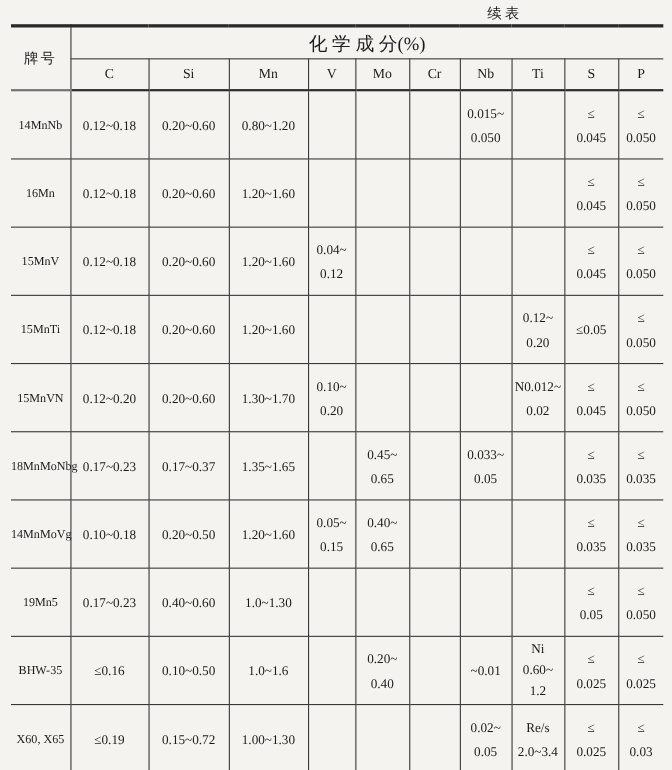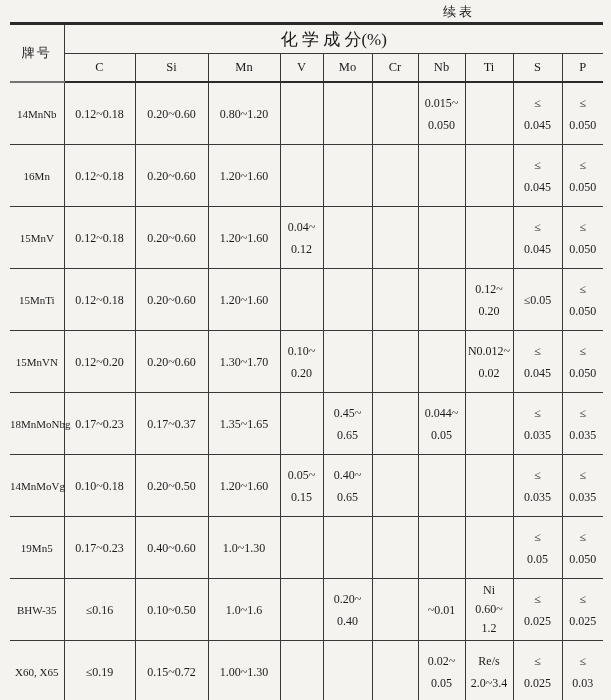--- a/index.html
+++ b/index.html
@@ -239,21 +239,21 @@
           <td>
             <div class="ln">1.35~1.65</div>
           </td>
           <td></td>
           <td>
             <div class="ln">0.45~</div>
             <div class="ln">0.65</div>
           </td>
           <td></td>
           <td>
-            <div class="ln">0.044~</div>
+            <div class="ln">0.033~</div>
             <div class="ln">0.05</div>
           </td>
           <td></td>
           <td>
             <div class="ln">≤</div>
             <div class="ln">0.035</div>
           </td>
           <td>
             <div class="ln">≤</div>
             <div class="ln">0.035</div>

